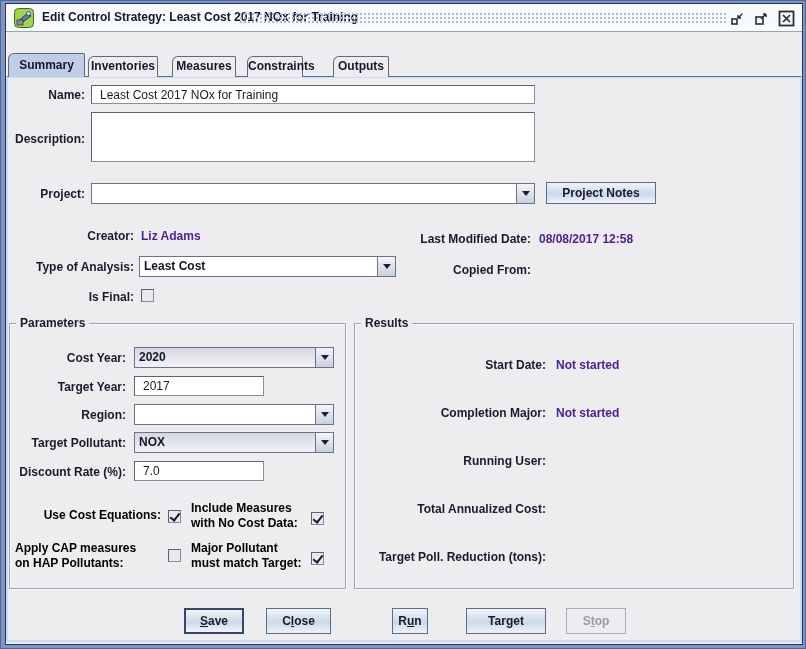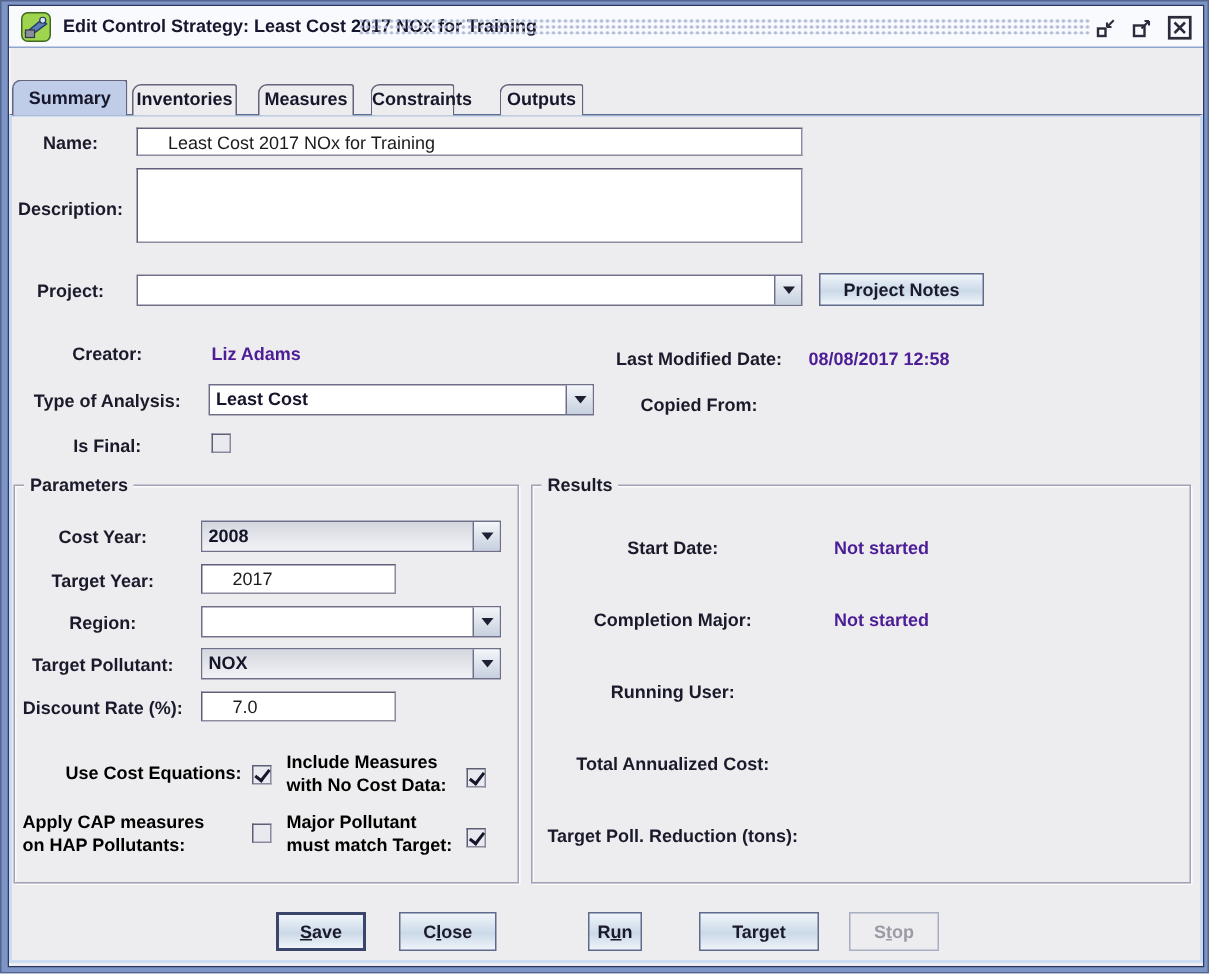--- a/index.html
+++ b/index.html
@@ -28,26 +28,26 @@
          border:1px solid #65657D; border-bottom:none; border-radius:6px 2px 0 0;
          line-height:19px; text-align:center; font-weight:bold; color:#17172B; z-index:2; cursor:default; }
   .tab[data-selected="true"] { top:52px; height:24px; line-height:23px; background:#BFCDE9; z-index:4; }
 
   .tabpanel { position:absolute; left:5px; top:75px; width:796px; height:566px;
               background:#EDEDEF; border:2px solid #CADBF2; border-top:1px solid #5B6E96;
               box-shadow: inset 0 1px 0 #CADBF2; }
 
   
   .lbl { position:absolute; font-weight:bold; color:#1A1A2B; white-space:nowrap; }
-  .r { text-align:center; }
+  .r { text-align:right; }
   .val { position:absolute; font-weight:bold; color:#4c1d95; white-space:nowrap;text-align:right; }
 
   .tf { position:absolute; background:#FFFFFF; border:1px solid #8C8CA0;
         border-top-color:#60607A; border-left-color:#60607A;
-        font:12px "Liberation Sans", sans-serif; color:#1b1b1b; padding:0 20px; }
+        font:12px "Liberation Sans", sans-serif; color:#1b1b1b; padding:0 8px; }
   textarea.tf { resize:none; padding:2px 4px; }
 
   .combo { position:absolute; height:21px; border:1px solid #6F6F8A; background:#FFFFFF; display:flex; }
   .combo-field { flex:1; line-height:19px; padding-left:4px; font-weight:bold; color:#15152A;
                  overflow:hidden; white-space:nowrap; }
   .combo.gray .combo-field { background:linear-gradient(180deg,#D4D7DF 0%,#EFF0F4 90%); }
   .combo-btn { width:18px; border-left:1px solid #6F6F8A;
                background:linear-gradient(180deg,#F3F6FA,#C6D0DE);
                display:flex; align-items:center; justify-content:center; cursor:default; }
   .combo-btn::after { content:""; width:0; height:0;
@@ -144,21 +144,21 @@
 
   <div class="lbl r" style="left:8px;top:289px;width:125px;">Is Final:</div>
   <div class="cb" style="left:140px;top:288px;" data-checked="false"></div>
 
   <div class="group" style="left:8px;top:322px;width:337px;height:266px;">
     <span class="legend">Parameters</span>
   </div>
 
   <div class="lbl r" style="left:10px;top:350px;width:115px;">Cost Year:</div>
   <div class="combo gray" style="left:133px;top:346px;width:200px;">
-    <div class="combo-field">2008</div>
+    <div class="combo-field">2020</div>
     <div class="combo-btn"></div>
   </div>
 
   <div class="lbl r" style="left:10px;top:379px;width:115px;">Target Year:</div>
   <input class="tf" style="left: 133px; top: 375px; width: 130px; height: 20px;" value="2017">
 
   <div class="lbl r" style="left:10px;top:407px;width:115px;">Region:</div>
   <div class="combo" style="left:133px;top:403px;width:200px;">
     <div class="combo-field"></div>
     <div class="combo-btn"></div>

